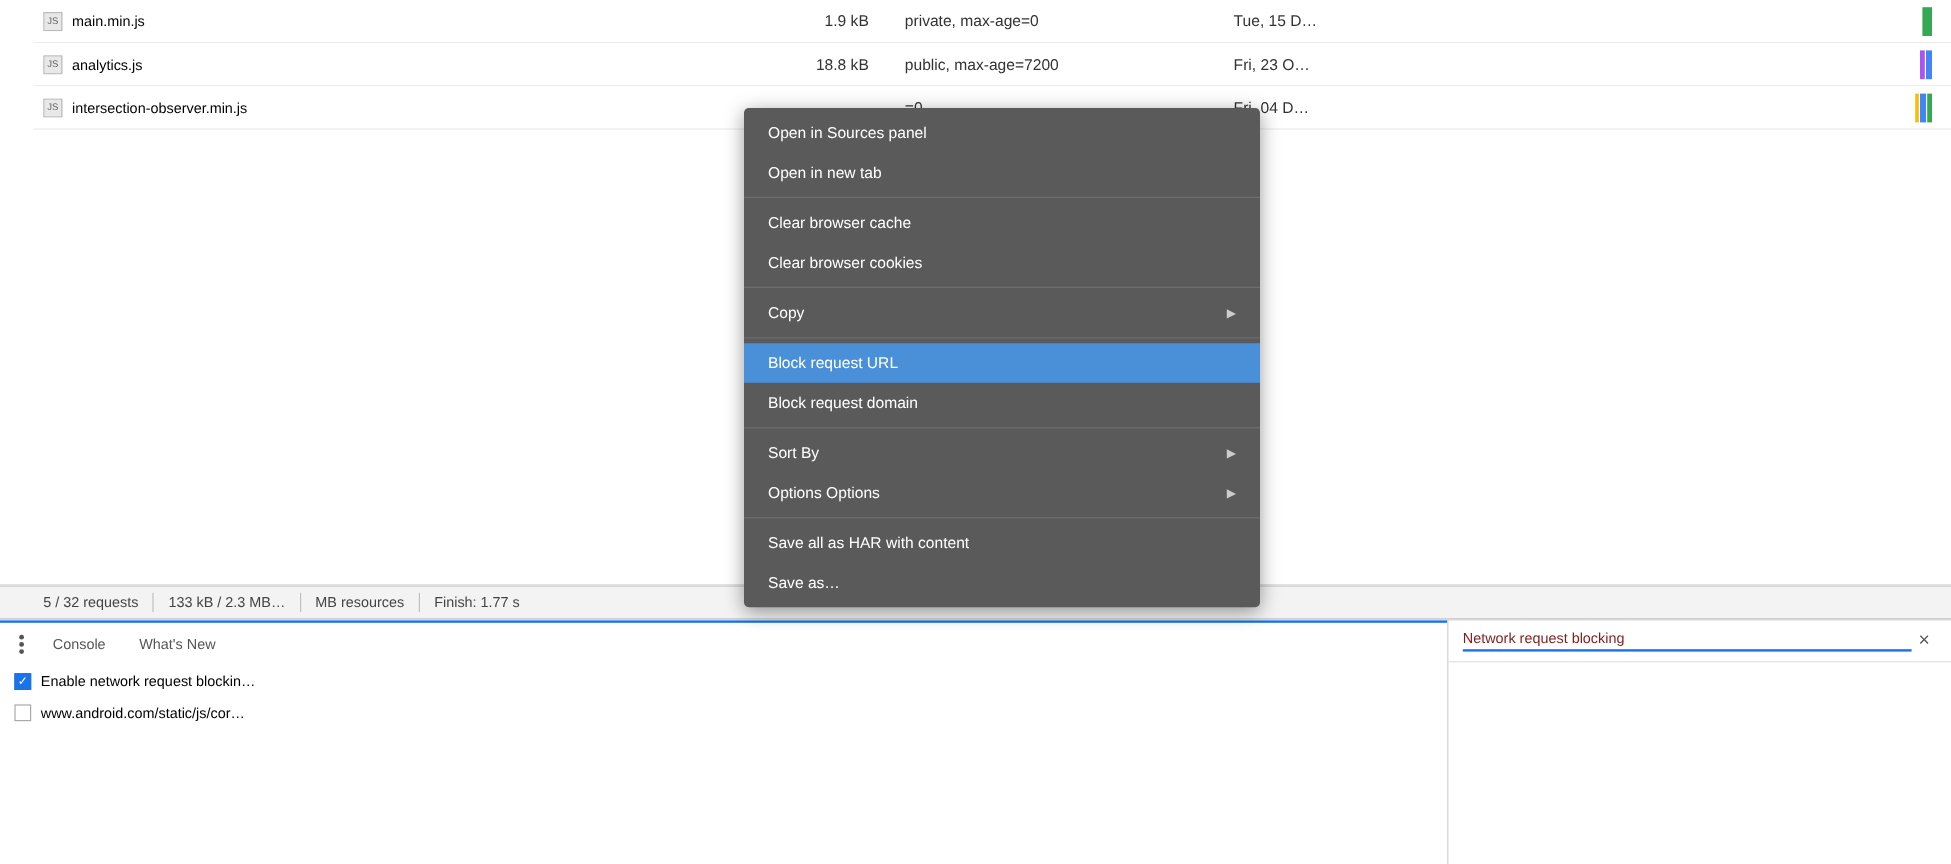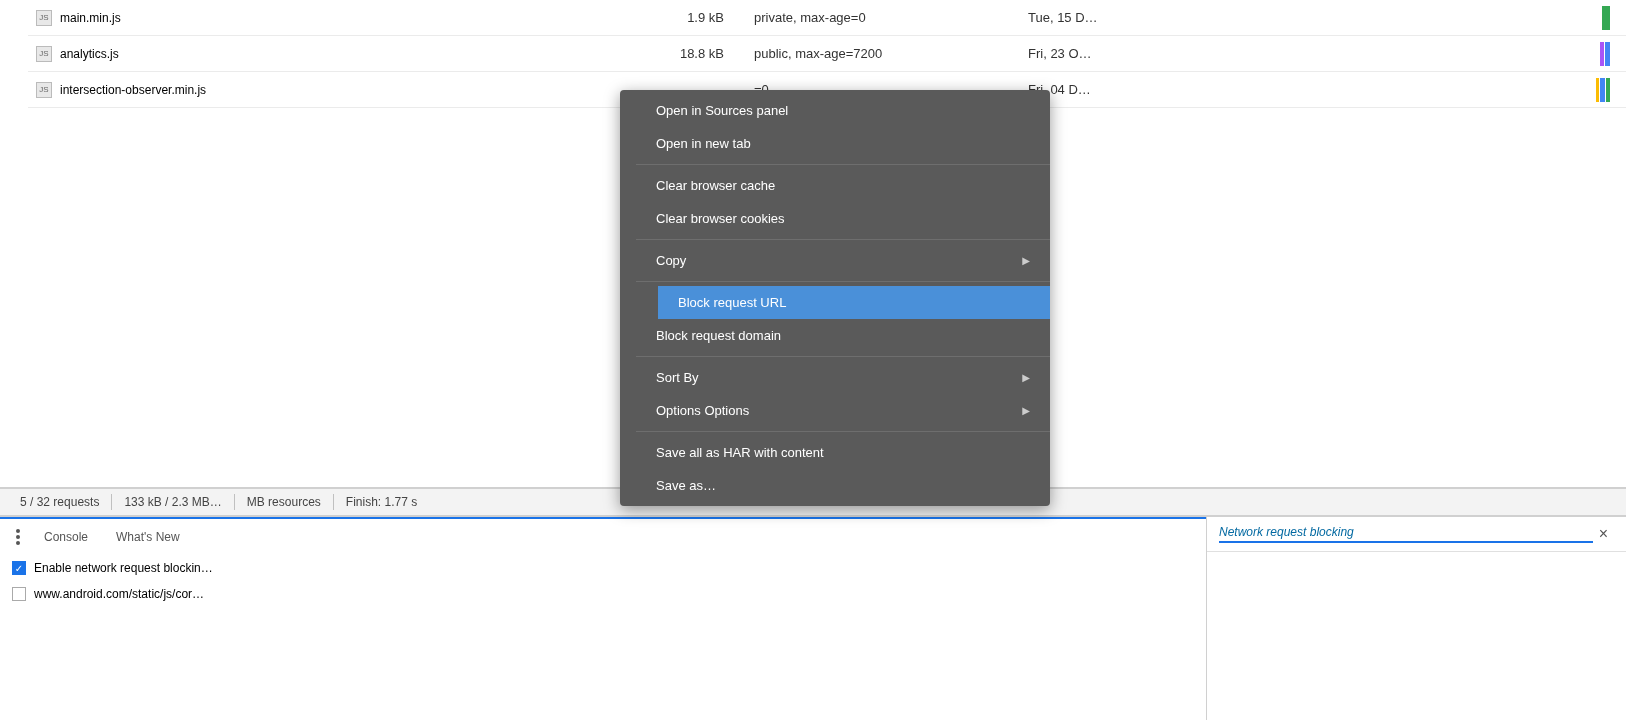--- a/index.html
+++ b/index.html
@@ -153,22 +153,21 @@
       display: flex;
       align-items: center;
       padding: 6px 12px;
       border-bottom: 1px solid #e0e0e0;
       font-size: 12px;
       font-weight: 500;
     }
 
     .blocking-title {
       flex: 1;
-      color: #0369a1;
-      font-style: italic;
+      color: #7f1d1d;
     }
 
     .close-btn {
       cursor: pointer;
       color: #555;
       font-size: 16px;
       padding: 2px 6px;
     }
 
     
@@ -224,21 +223,20 @@
     .context-menu {
       position: absolute;
       top: 90px;
       left: 620px;
       width: 430px;
       background: #5a5a5a;
       border-radius: 4px;
       overflow: hidden;
       box-shadow: 0 4px 16px rgba(0,0,0,0.4);
       z-index: 1000;
-      padding-left: 16px;
     }
 
     .menu-section {
       padding: 4px 0;
       border-bottom: 1px solid #6e6e6e;
     }
 
     .menu-section:last-child {
       border-bottom: none;
     }
@@ -249,21 +247,20 @@
       font-size: 13px;
       cursor: pointer;
       display: flex;
       align-items: center;
       justify-content: space-between;
     }
 
     .menu-item.highlighted {
       background: #4a90d9;
       color: #ffffff;
-      margin-left: 22px;
     }
 
     .menu-item .arrow {
       font-size: 10px;
       color: #ccc;
     }
 
     .waterfall-green {
       width: 6px;
       background: #34a853;
@@ -334,21 +331,21 @@
         <div style="display:flex; height:24px; gap:1px;">
           <div class="wf-seg1" style="width:3px; background:#fbbc04;"></div>
           <div class="wf-seg2" style="width:5px; background:#4285f4;"></div>
           <div class="wf-seg3" style="width:4px; background:#34a853;"></div>
         </div>
       </div>
     </div>
 
   </div>
 
-  <div class="status-bar" style="padding-left: 20px;">
+  <div class="status-bar" style="padding-left: 36px;">
     <span>5 / 32 requests</span>
     <div class="status-divider"></div>
     <span>133 kB / 2.3 MB</span>
     <span>…</span>
     <div class="status-divider"></div>
     <span>MB resources</span>
     <div class="status-divider"></div>
     <span>Finish: 1.77 s</span>
   </div>
 

